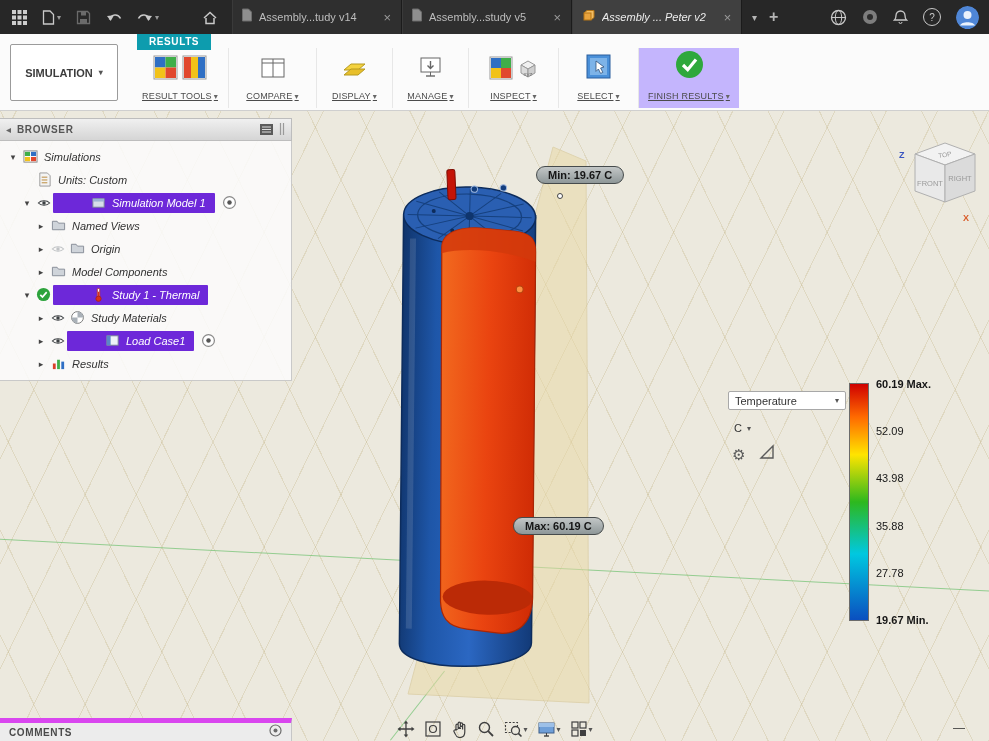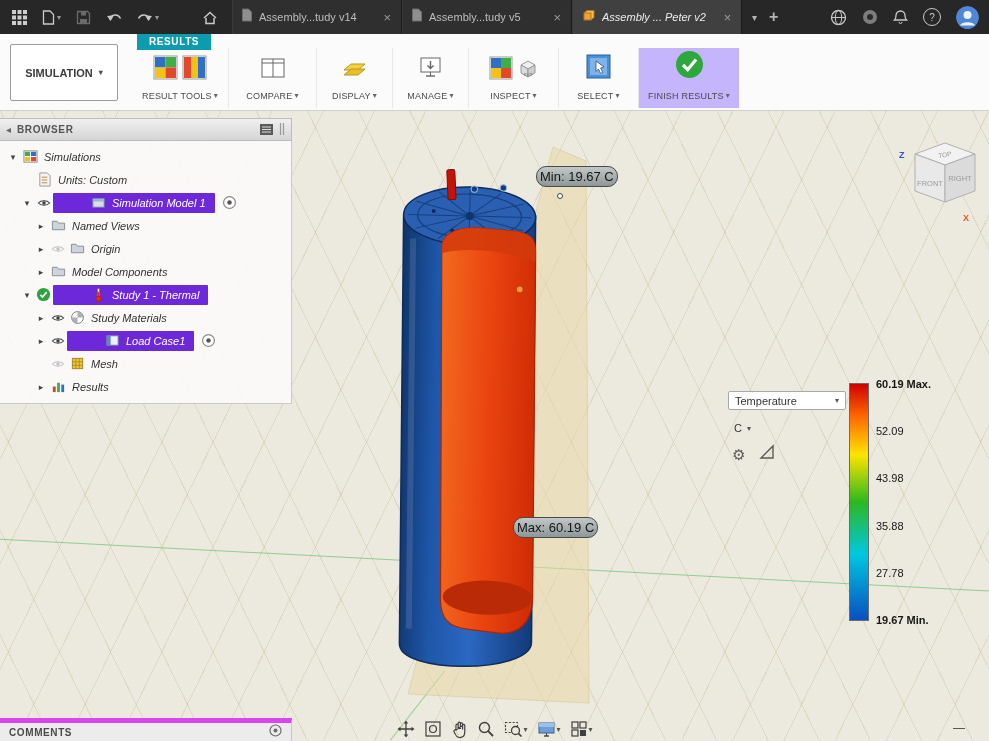--- a/index.html
+++ b/index.html
@@ -24,33 +24,33 @@
   .avatar{width:23px;height:23px;border-radius:50%;overflow:hidden;display:inline-flex;}
   
   #ribbon{position:absolute;top:34px;left:0;right:0;height:76px;background:#fbfbfb;border-bottom:1px solid #cfcfcf;z-index:20;}
   #sim-btn{position:absolute;left:10px;top:10px;width:106px;height:55px;background:#fff;border:1px solid #9b9b9b;border-radius:2px;display:flex;align-items:center;justify-content:center;gap:6px;font-size:11px;font-weight:bold;color:#3c3c3c;}
   #sim-btn .caret{font-size:8px;color:#555;}
   #results-tab{position:absolute;left:137px;top:-1px;height:17px;line-height:17px;padding:0 12px;background:#0d9cae;color:#fff;font-size:10px;font-weight:bold;letter-spacing:.6px;}
   #rgroups{position:absolute;left:132px;top:14px;bottom:2px;display:flex;}
   .rgroup{box-sizing:border-box;display:flex;flex-direction:column;align-items:center;justify-content:flex-end;padding:4px 4px 7px;border-right:1px solid #e7e7e7;}
   .rgroup:last-child{border-right:none;}
   .rgroup .icons{display:flex;align-items:flex-end;gap:4px;margin-bottom:7px;}
-  .glabel{font-size:9px;color:#4b4b4b;white-space:nowrap;letter-spacing:.2px;display:flex;align-items:flex-start;}
+  .glabel{font-size:9px;color:#4b4b4b;white-space:nowrap;letter-spacing:.2px;display:flex;align-items:flex-end;text-decoration:underline;}
   .glabel .caret{font-size:8px;color:#666;margin-left:2px;}
   .rgroup.finish{background:#c4b5fd;}
   
   .grid-layer{position:absolute;left:0;right:0;top:110px;bottom:0;
     background-image:
       repeating-linear-gradient(64deg, rgba(184,166,110,.25) 0, rgba(184,166,110,.25) 1px, transparent 1px, transparent 46px),
       repeating-linear-gradient(-64deg, rgba(184,166,110,.25) 0, rgba(184,166,110,.25) 1px, transparent 1px, transparent 46px);}
   .axis-line{position:absolute;height:1.4px;background:rgba(118,195,118,.75);z-index:1;}
   #axis1{left:-30px;top:566px;width:1100px;transform:rotate(3deg);}
   #axis2{left:390px;top:740px;width:88px;transform:rotate(-52deg);transform-origin:0 0;}
   #model{position:absolute;left:0;top:0;z-index:2;}
-  .pill{position:absolute;z-index:5;font-size:13px;font-weight:normal;color:#151515;background:linear-gradient(#c3c7c7,#8e9798);border:1.6px solid #464b4c;border-radius:10px;padding:2px 3px;white-space:nowrap;}
+  .pill{position:absolute;z-index:5;font-size:11px;font-weight:bold;color:#151515;background:linear-gradient(#c3c7c7,#8e9798);border:1.6px solid #464b4c;border-radius:10px;padding:2px 11px;white-space:nowrap;}
   #min-pill{left:536px;top:166px;}
   #max-pill{left:513px;top:517px;}
   
   #browser{position:absolute;left:0;top:118px;width:292px;z-index:10;}
   .browser-header{height:21px;background:linear-gradient(#f0f0f0,#d5d5d5);border:1px solid #bdbdbd;border-left:none;display:flex;align-items:center;gap:6px;padding:0 6px;}
   .bh-collapse{color:#666;font-size:10px;}
   .bh-title{flex:1;font-size:10px;font-weight:bold;color:#555;letter-spacing:.6px;}
   #tree{background:rgba(252,252,252,.87);border-right:1px solid #c9c9c9;border-bottom:1px solid #c9c9c9;padding:4px 0 5px;}
   .tree-row{height:23px;display:flex;align-items:center;font-size:11px;color:#333;}
   .expander{width:14px;text-align:center;font-size:9px;color:#444;flex:none;}
@@ -187,21 +187,21 @@
         <span><svg width="12" height="14">
               <path d="M1.5 1h6l3 3v9h-9z" fill="#8f8f8f" stroke="#6d6d6d"></path>
             </svg></span>
         <span class="tab-label">Assembly...tudy v14</span>
         <span class="tab-close">×</span>
       </div>
       <div class="tab">
         <span><svg width="12" height="14">
               <path d="M1.5 1h6l3 3v9h-9z" fill="#8f8f8f" stroke="#6d6d6d"></path>
             </svg></span>
-        <span class="tab-label">Assembly...tudy v5</span>
+        <span class="tab-label">Assembly...study v5</span>
         <span class="tab-close">×</span>
       </div>
       <div class="tab active">
         <span><svg width="15" height="15">
               <path d="M3 5l3-2.5h7v7L10 12" fill="#f2bc62" stroke="#b57514"></path>
               <rect x="3" y="5" width="7" height="7" fill="#e8a33d" stroke="#b57514"></rect>
             </svg></span>
         <span class="tab-label">Assembly ... Peter v2</span>
         <span class="tab-close">×</span>
       </div>
@@ -513,38 +513,20 @@
                 <rect x="2" y="3" width="4" height="10" fill="#5b86c8"></rect>
               </svg>
             </span>
             <span class="node-label">Load Case1</span>
           </span>
           <span class="radio">
             <svg viewBox="0 0 16 16" width="15" height="15">
               <circle cx="8" cy="8" r="6.3" fill="#fff" stroke="#8a8a8a" stroke-width="1.3"></circle>
               <circle cx="8" cy="8" r="2.4" fill="#555"></circle>
             </svg>
-          </span>
-        </div>
-        <div class="tree-row" style="padding-left: 34px;">
-          <span class="expander"></span>
-          <span class="pre-icon">
-            <svg viewBox="0 0 16 16" width="14" height="14">
-              <path d="M1.5 8C4.5 4.7 11.5 4.7 14.5 8C11.5 11.3 4.5 11.3 1.5 8Z" fill="none" stroke="#bfc2c4" stroke-width="1.2"></path>
-              <circle cx="8" cy="8" r="2" fill="#bfc2c4"></circle>
-            </svg>
-          </span>
-          <span class="row-body">
-            <span class="node-icon">
-              <svg viewBox="0 0 16 16" width="15" height="15">
-                <rect x="2.5" y="2.5" width="11" height="11" fill="#efc43d" stroke="#a5831f"></rect>
-                <path d="M2.5 6.2h11M2.5 9.9h11M6.2 2.5v11M9.9 2.5v11" stroke="#a5831f" stroke-width=".8"></path>
-              </svg>
-            </span>
-            <span class="node-label">Mesh</span>
           </span>
         </div>
         <div class="tree-row" style="padding-left: 34px;">
           <span class="expander">▸</span>
           <span class="row-body">
             <span class="node-icon">
               <svg viewBox="0 0 16 16" width="15" height="15">
                 <rect x="2" y="8" width="3" height="6" fill="#d8412a"></rect>
                 <rect x="6.5" y="4" width="3" height="10" fill="#3fae49"></rect>
                 <rect x="11" y="6" width="3" height="8" fill="#2f6fc4"></rect>

